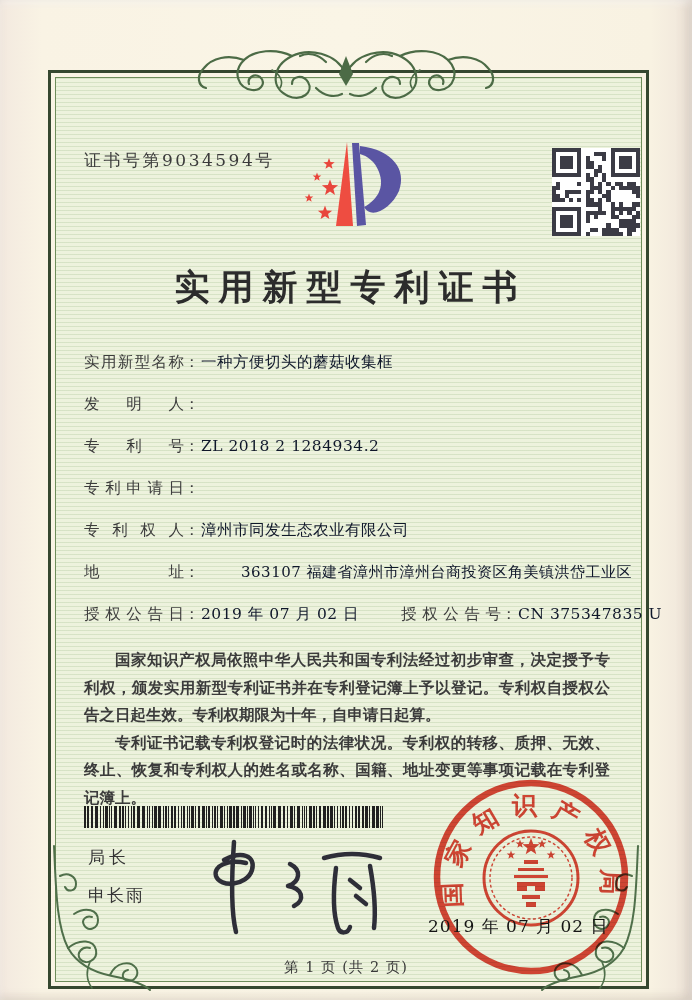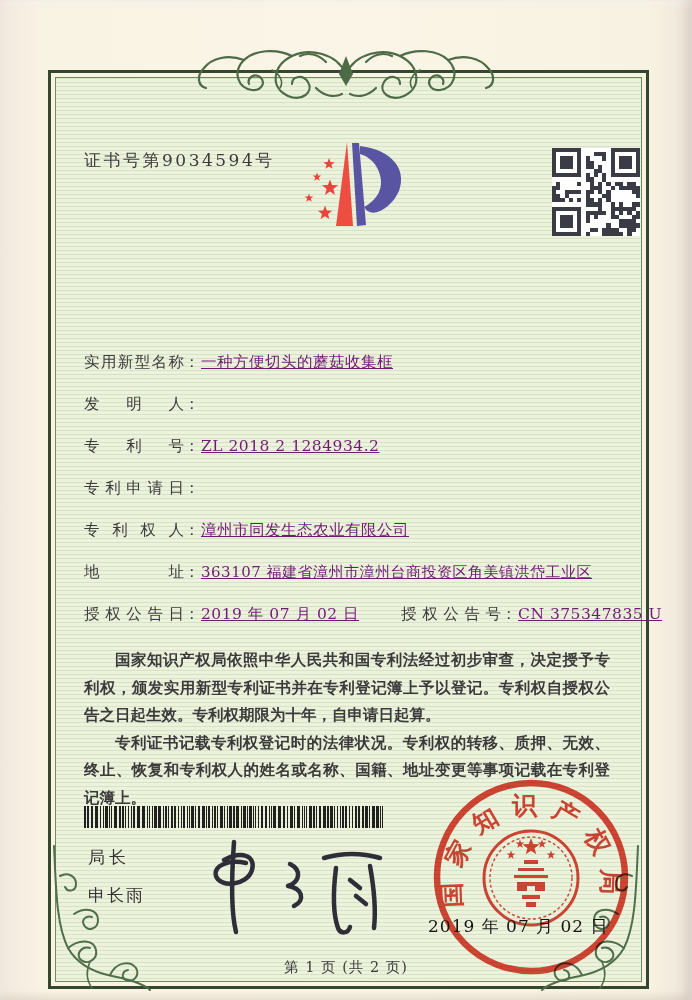--- a/index.html
+++ b/index.html
@@ -33,22 +33,22 @@
   .qr{position:absolute;left:552px;top:148px;width:88px;height:88px;}
   .title{
     position:absolute;left:0;top:264px;width:100%;text-align:center;
     font-size:35px;font-weight:600;letter-spacing:9px;text-indent:9px;color:#2c2c2c;
   }
   
   .fields{position:absolute;left:84px;top:351px;width:552px;}
   .frow{display:flex;align-items:center;line-height:23px;margin-bottom:19px;font-size:15.5px;white-space:nowrap;}
   .flabel{display:inline-block;width:100px;text-align:justify;text-align-last:justify;color:#3c3c3c;flex:none;}
   .fcolon{display:inline-block;width:17px;flex:none;color:#3c3c3c;}
-  .fvalue{color:#701a75;letter-spacing:.5px;text-decoration:underline;}
-  .addr .fvalue{font-size:15px;}
+  .fvalue{color:#0f172a;letter-spacing:.5px;}
+  .addr .fvalue{font-size:15px;margin-left:40px;}
   .grant-group2{margin-left:42px;display:flex;}
   
   .paras{position:absolute;left:84px;top:646px;width:526px;font-size:15.5px;line-height:27.5px;text-align:justify;color:#3b3b3b;}
   .paras p{margin:0;text-indent:2em;font-weight:bold;}
   
   .barcode{position:absolute;left:84px;top:806px;width:303px;height:22px;}
   .director-label{position:absolute;left:88px;top:846px;font-size:17px;letter-spacing:4px;color:#353535;}
   .director-name{position:absolute;left:88px;top:884px;font-size:17px;letter-spacing:2px;color:#353535;}
   .signature{position:absolute;left:196px;top:828px;width:212px;height:112px;}
   .seal{position:absolute;left:430px;top:776px;width:202px;height:202px;mix-blend-mode:multiply;opacity:.93;}
@@ -240,20 +240,21 @@
       <rect x="19" y="19" width="1" height="1" fill="#3b3b45"></rect>
       <rect x="8" y="20" width="1" height="1" fill="#3b3b45"></rect>
       <rect x="12" y="20" width="1" height="1" fill="#3b3b45"></rect>
       <rect x="13" y="20" width="1" height="1" fill="#3b3b45"></rect>
       <rect x="14" y="20" width="1" height="1" fill="#3b3b45"></rect>
       <rect x="15" y="20" width="1" height="1" fill="#3b3b45"></rect>
       <rect x="16" y="20" width="1" height="1" fill="#3b3b45"></rect>
       <rect x="18" y="20" width="1" height="1" fill="#3b3b45"></rect>
     </svg>
 
+  <div class="title">实用新型专利证书</div>
 
   <div class="fields">
     <div class="frow">
       <span class="flabel">实用新型名称</span>
         <span class="fcolon">：</span>
       <span class="fvalue">一种方便切头的蘑菇收集框</span>
     </div>
     <div class="frow">
       <span class="flabel">发明人</span>
         <span class="fcolon">：</span>

